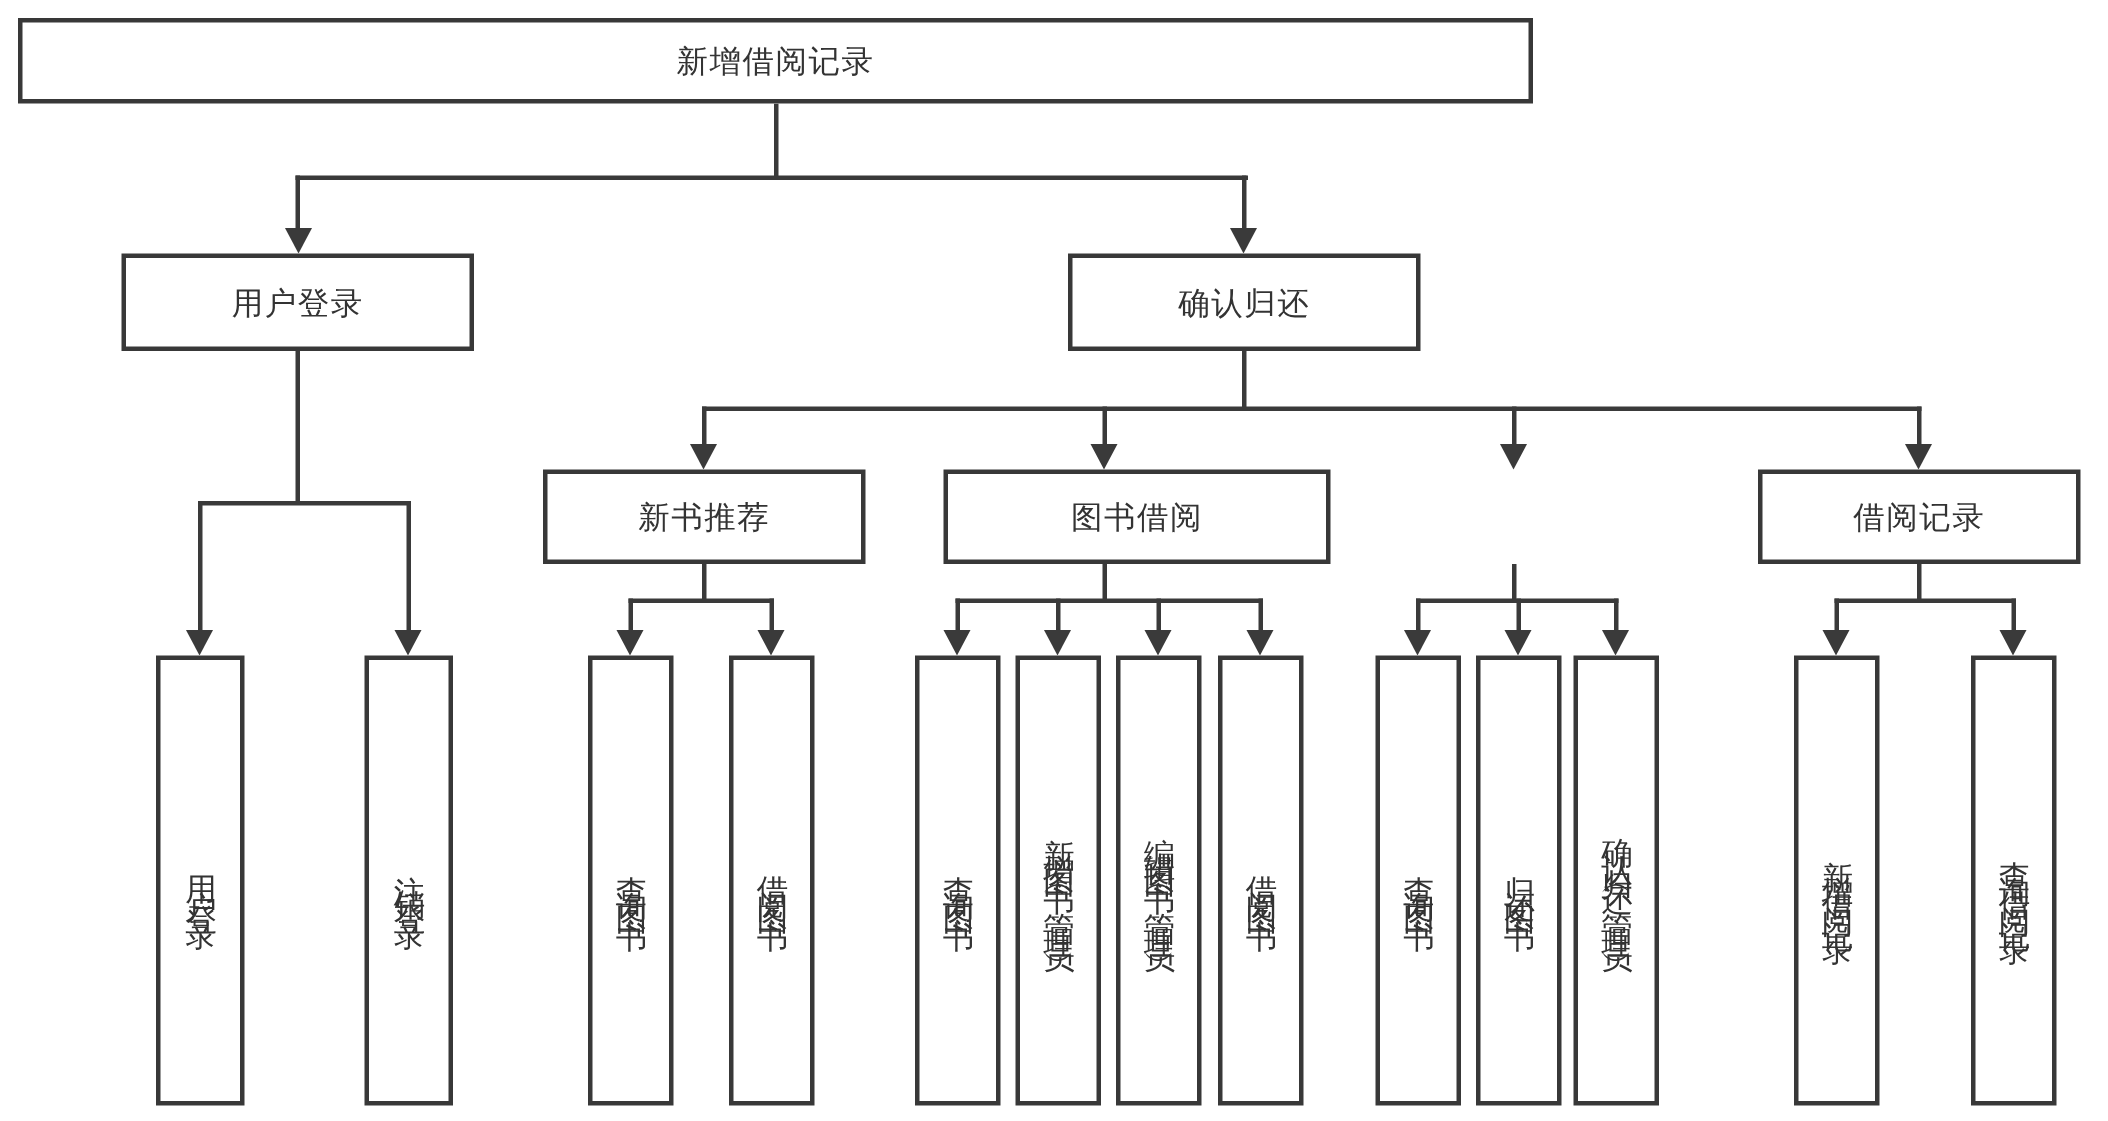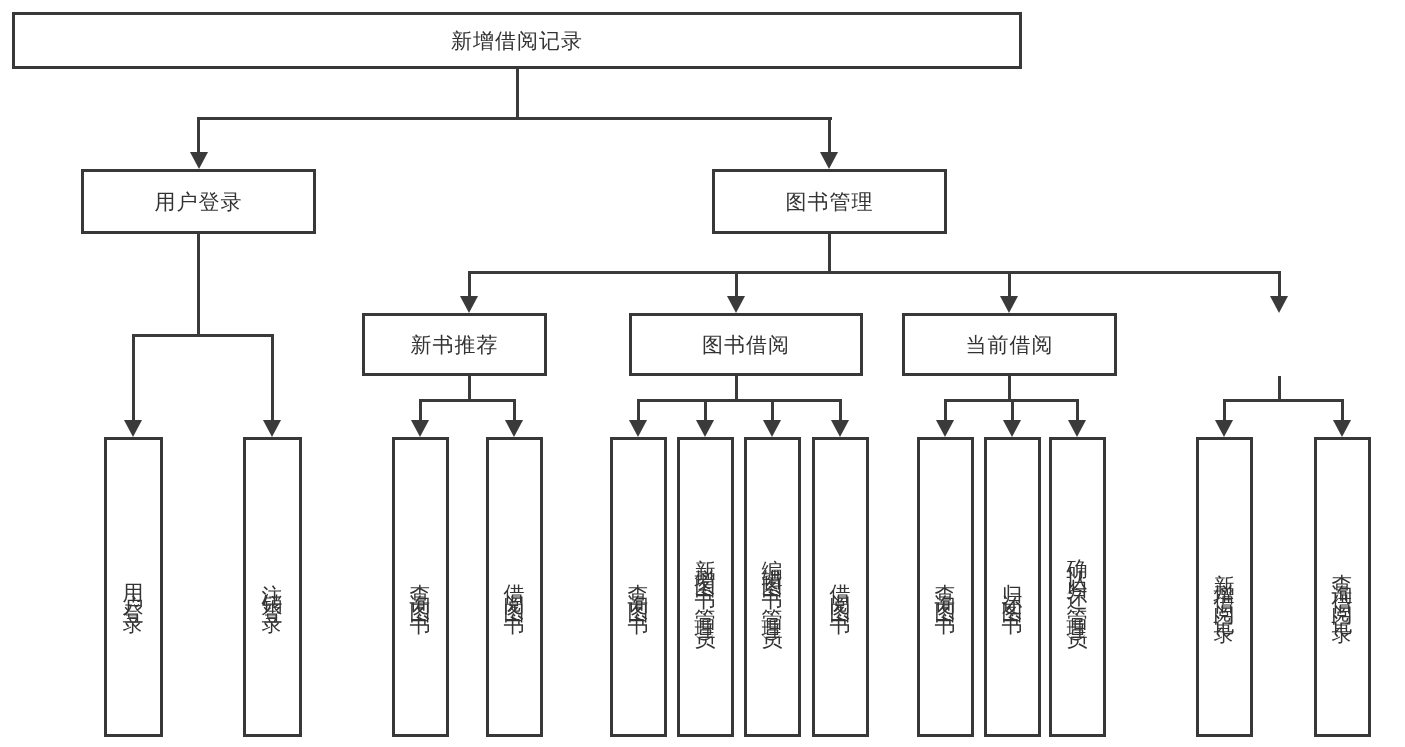--- a/index.html
+++ b/index.html
@@ -65,49 +65,49 @@
   <div class="hl" style="left:197px;top:117px;width:635px"></div>
   <div class="vl" style="left:197px;top:117px;height:37px"></div>
   <div class="arr" style="left:190px;top:152px"></div>
   <div class="vl" style="left:828px;top:117px;height:37px"></div>
   <div class="arr" style="left:820px;top:152px"></div>
 
   <div class="box" style="left:81px;top:169px;width:235px;height:65px">
     <span class="lbl">用户登录</span>
   </div>
   <div class="box" style="left:712px;top:169px;width:235px;height:65px">
-    <span class="lbl">图书管理</span>
+    <span class="lbl">确认归还</span>
   </div>
 
   <div class="vl" style="left:197px;top:234px;height:102px"></div>
   <div class="hl" style="left:132px;top:334px;width:142px"></div>
   <div class="vl" style="left:132px;top:334px;height:88px"></div>
   <div class="arr" style="left:124px;top:420px"></div>
   <div class="vl" style="left:271px;top:334px;height:88px"></div>
   <div class="arr" style="left:263px;top:420px"></div>
 
   <div class="vl" style="left:828px;top:234px;height:39px"></div>
   <div class="hl" style="left:468px;top:271px;width:813px"></div>
   <div class="vl" style="left:468px;top:271px;height:28px"></div>
   <div class="arr" style="left:460px;top:296px"></div>
   <div class="vl" style="left:735px;top:271px;height:28px"></div>
   <div class="arr" style="left:727px;top:296px"></div>
   <div class="vl" style="left:1008px;top:271px;height:28px"></div>
   <div class="arr" style="left:1000px;top:296px"></div>
   <div class="vl" style="left:1278px;top:271px;height:28px"></div>
   <div class="arr" style="left:1270px;top:296px"></div>
 
-  <div class="box" style="left:362px;top:313px;width:185px;height:63px">
+  <div class="box" style="left:362px;top:313px;width:215px;height:63px">
     <span class="lbl">新书推荐</span>
   </div>
-  <div class="box" style="left:629px;top:313px;width:234px;height:63px">
+  <div class="box" style="left:629px;top:313px;width:258px;height:63px">
     <span class="lbl">图书借阅</span>
   </div>
-  <div class="box" style="left:902px;top:313px;width:215px;height:63px">
-    <span class="lbl">当前借阅</span>
+  <div class="box" style="left:1172px;top:313px;width:215px;height:63px">
+    <span class="lbl">借阅记录</span>
   </div>
 
   <div class="vl" style="left:468px;top:376px;height:26px"></div>
   <div class="hl" style="left:419px;top:399px;width:97px"></div>
   <div class="vl" style="left:419px;top:399px;height:24px"></div>
   <div class="arr" style="left:411px;top:420px"></div>
   <div class="vl" style="left:513px;top:399px;height:24px"></div>
   <div class="arr" style="left:505px;top:420px"></div>
 
   <div class="vl" style="left:735px;top:376px;height:26px"></div>

